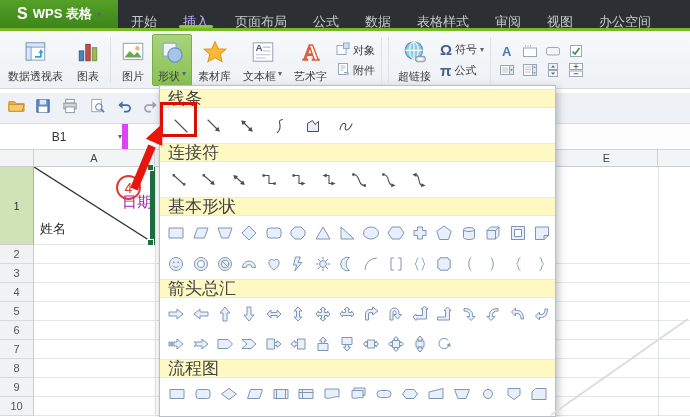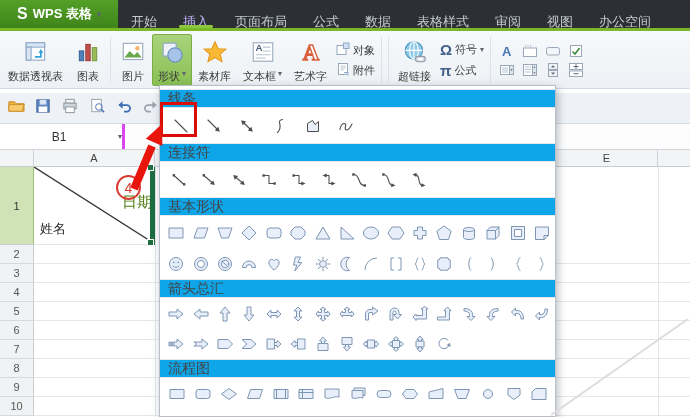--- a/index.html
+++ b/index.html
@@ -25,41 +25,41 @@
   .caret{font-size:8px;color:#5a6570}
   .glyph{font-size:15px;color:#44618c;font-weight:bold}
   .ctrlgrid{display:flex;flex-direction:column;justify-content:center;gap:5px;padding:0 5px}
   .ctrlrow{display:flex;gap:7px}
   .ctrl{width:16px;height:14px;display:flex;align-items:center;justify-content:center;cursor:pointer}
   
   .qtoolbar{position:absolute;top:93px;left:0;width:690px;height:31px;background:#eef1f5;border-bottom:1px solid #d6dce2;display:flex;align-items:center;gap:7px;padding-left:6px;box-sizing:border-box}
   .qbtn{width:20px;height:20px;display:flex;align-items:center;justify-content:center;cursor:pointer}
   
   .formularow{position:absolute;top:124px;left:0;width:690px;height:26px;background:#fdfdfe;border-bottom:1px solid #ced4da;box-sizing:border-box}
-  .namebox{position:absolute;left:0;top:0;width:122px;height:25px;background:#fff;border-right:3px solid #d946ef;display:flex;align-items:center;cursor:text}
+  .namebox{position:absolute;left:0;top:0;width:122px;height:25px;background:#fff;border-right:6px solid #d946ef;display:flex;align-items:center;cursor:text}
   .namebox .nval{flex:1;text-align:center;font-size:12px;color:#333}
   
   .colheaders{position:absolute;top:150px;left:0;width:690px;height:17px;background:#f3f4f6;border-bottom:1px solid #c9cdd2;font-size:11px;color:#444;box-sizing:border-box}
   .ch{position:absolute;top:0;height:16px;display:flex;align-items:center;justify-content:center;border-right:1px solid #cfd3d8;box-sizing:border-box;cursor:pointer}
   
   .row1{position:absolute;top:167px;left:0;width:690px;height:78px}
   .rowhead1{position:absolute;left:0;top:0;width:34px;height:78px;background:#cfe3b6;border-right:1px solid #9fbf7d;border-bottom:1px solid #c9cdd2;display:flex;align-items:center;justify-content:center;font-size:11px;color:#333;box-sizing:border-box;cursor:pointer}
   .a1cell{position:absolute;left:34px;top:0;width:121px;height:78px;border-bottom:1px solid #e2e5e9;box-sizing:border-box;cursor:cell}
   .lbl-xm{position:absolute;left:6px;bottom:6px;font-size:13px;color:#1c1c1c}
-  .lbl-rq{position:absolute;right:3px;top:26px;font-size:15px;color:#4d7c0f}
+  .lbl-rq{position:absolute;right:3px;top:26px;font-size:15px;color:#a21caf}
   #rows{position:absolute;top:245px;left:0;width:690px}
   .srow{display:flex;height:19px}
   .rowhead{width:34px;background:#f1f2f4;border-right:1px solid #c9cdd2;border-bottom:1px solid #d6d9dd;font-size:11px;color:#555;display:flex;align-items:center;justify-content:center;box-sizing:border-box;cursor:pointer}
   .rcell{flex:1;border-bottom:1px solid #e4e7ea;box-sizing:border-box;cursor:cell}
   .vline{position:absolute;width:1px;background:#e2e5e9}
   .selbar{position:absolute;left:150px;top:167px;width:5px;height:78px;background:#1e6e41;z-index:2}
   .selhandle{position:absolute;width:7px;height:7px;background:#1e6e41;border:1px solid #fff;box-sizing:border-box;z-index:2}
   
   #dropdown{position:absolute;left:159px;top:85px;width:397px;height:332px;background:#fff;border:1px solid #b9c0c9;box-shadow:2px 3px 8px rgba(60,70,80,.35);z-index:5;box-sizing:border-box;overflow:hidden;padding-top:3px}
-  .dhead{height:17px;line-height:17px;background:#0ea5e9;border-top:1px solid #e4e9ef;border-bottom:1px solid #e4e9ef;font-size:14px;color:#444;padding-left:8px;margin-bottom:1px}
+  .dhead{height:17px;line-height:17px;background:#fef9c3;border-top:1px solid #e4e9ef;border-bottom:1px solid #e4e9ef;font-size:17px;color:#444;padding-left:8px;margin-bottom:1px}
   .drow{display:flex;align-items:center;padding-left:4px}
   .cell{display:flex;align-items:center;justify-content:center;height:100%;cursor:pointer}
   .s0{height:34px}.s0 .cell{width:33px}
   .s1{height:34px}.s1 .cell{width:30px}
   .s2{height:31px}.s2 .cell{width:24.4px}
   .s3{height:30px}.s3 .cell{width:24.4px}
   .s4{height:29px}.s4 .cell{width:25.9px}
   #dropdown svg .f{fill:#e9effa;stroke:#7e96b3;stroke-width:1;stroke-linejoin:round}
   #dropdown svg .s{fill:none;stroke:#7e96b3;stroke-width:1;stroke-linecap:round;stroke-linejoin:round}
   #dropdown svg .h{fill:#7e96b3;stroke:none}

